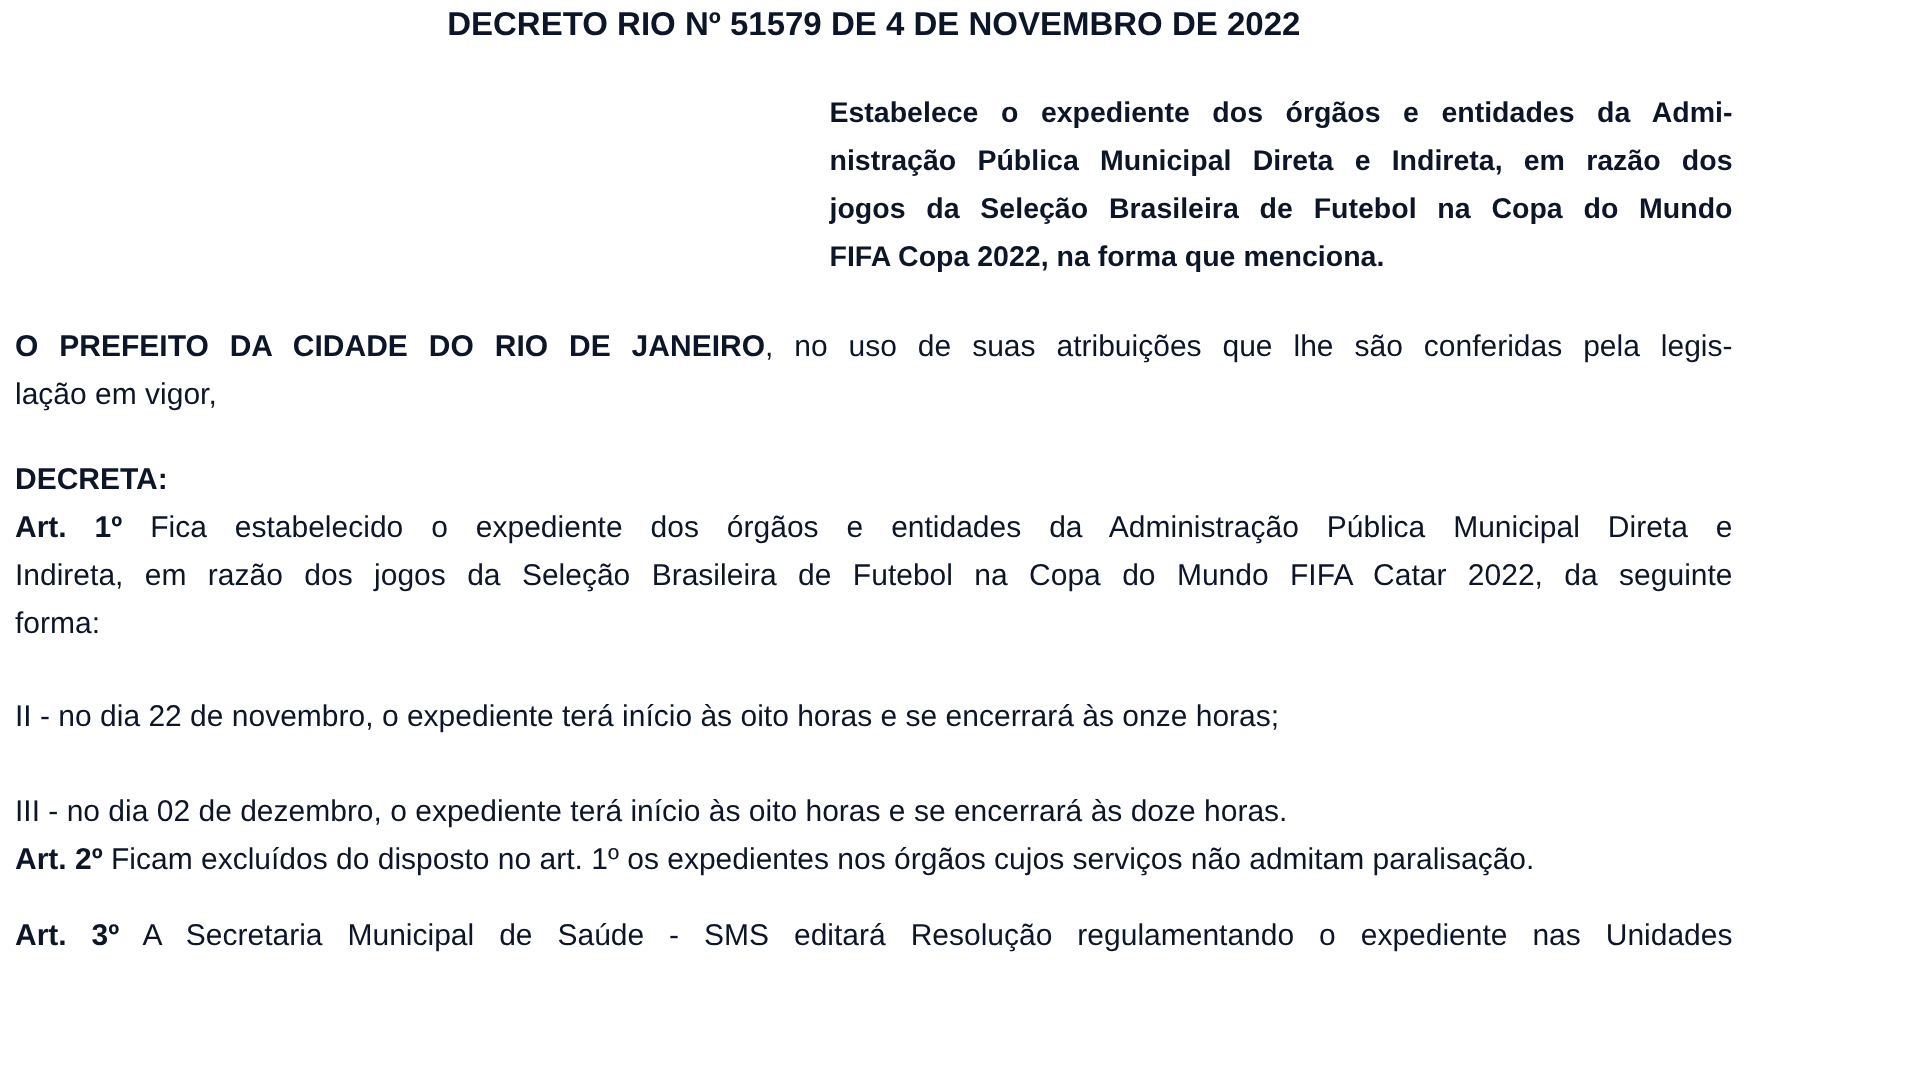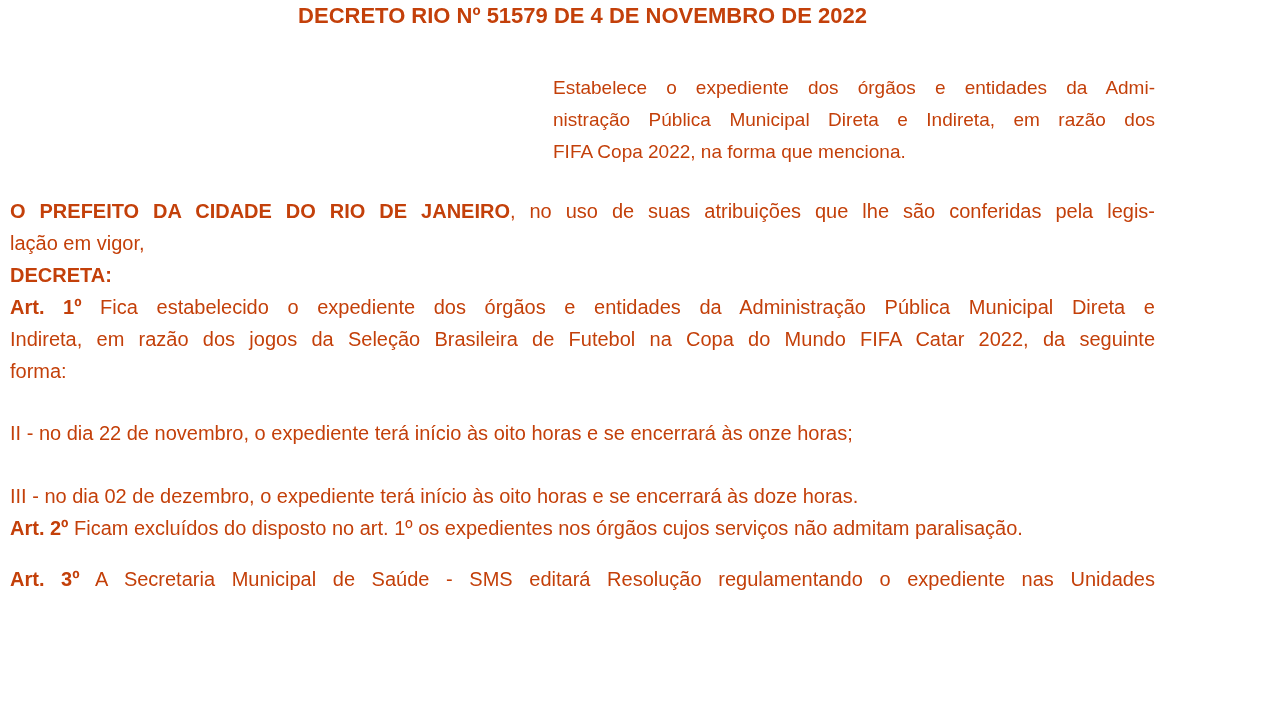--- a/index.html
+++ b/index.html
@@ -11,59 +11,60 @@
     position: relative;
     width: 1208px;
     height: 720px;
     background: #ffffff;
     overflow: hidden;
     box-sizing: border-box;
     padding: 0 53px 0 10px;
     font-family: "Liberation Sans", "DejaVu Sans", sans-serif;
     font-size: 20px;
     line-height: 32px;
-    color: #c2410c;
+    color: #0f172a;
     filter: blur(0.45px) contrast(1.02);
   }
   .b { font-weight: bold; }
   
   .jline {
     text-align: justify;
     text-align-last: justify;
   }
   .doc-title {
     text-align: center;
     font-weight: bold;
     font-size: 22px;
     line-height: 32px;
   }
   .summary {
-    margin-top: 40px;
+    margin-top: 28px;
     margin-left: 543px;
-    font-weight: normal;
+    font-weight: bold;
     font-size: 19px;
   }
   .preamble { margin-top: 27px; }
-  .decreta-block { }
+  .decreta-block { margin-top: 25px; }
   .decreta-heading { font-weight: bold; }
   .item { margin-top: 30px; }
   .item-tall { margin-top: 31px; }
   .article-2 { }
   .article-3 { margin-top: 19px; }
 </style>
 </head>
 <body>
 
 <div class="page">
 
   <div class="doc-title">DECRETO RIO Nº 51579 DE 4 DE NOVEMBRO DE 2022</div>
 
   <div class="summary">
     <div class="jline">Estabelece o expediente dos órgãos e entidades da Admi-</div>
     <div class="jline">nistração Pública Municipal Direta e Indireta, em razão dos</div>
+    <div class="jline">jogos da Seleção Brasileira de Futebol na Copa do Mundo</div>
     <div>FIFA Copa 2022, na forma que menciona.</div>
   </div>
 
   <div class="preamble">
     <div class="jline"><span class="b">O PREFEITO DA CIDADE DO RIO DE JANEIRO</span><span>, no uso de suas atribuições que lhe são conferidas pela legis-</span></div>
     <div>lação em vigor,</div>
   </div>
 
   <div class="decreta-block">
     <div class="decreta-heading">DECRETA:</div>

